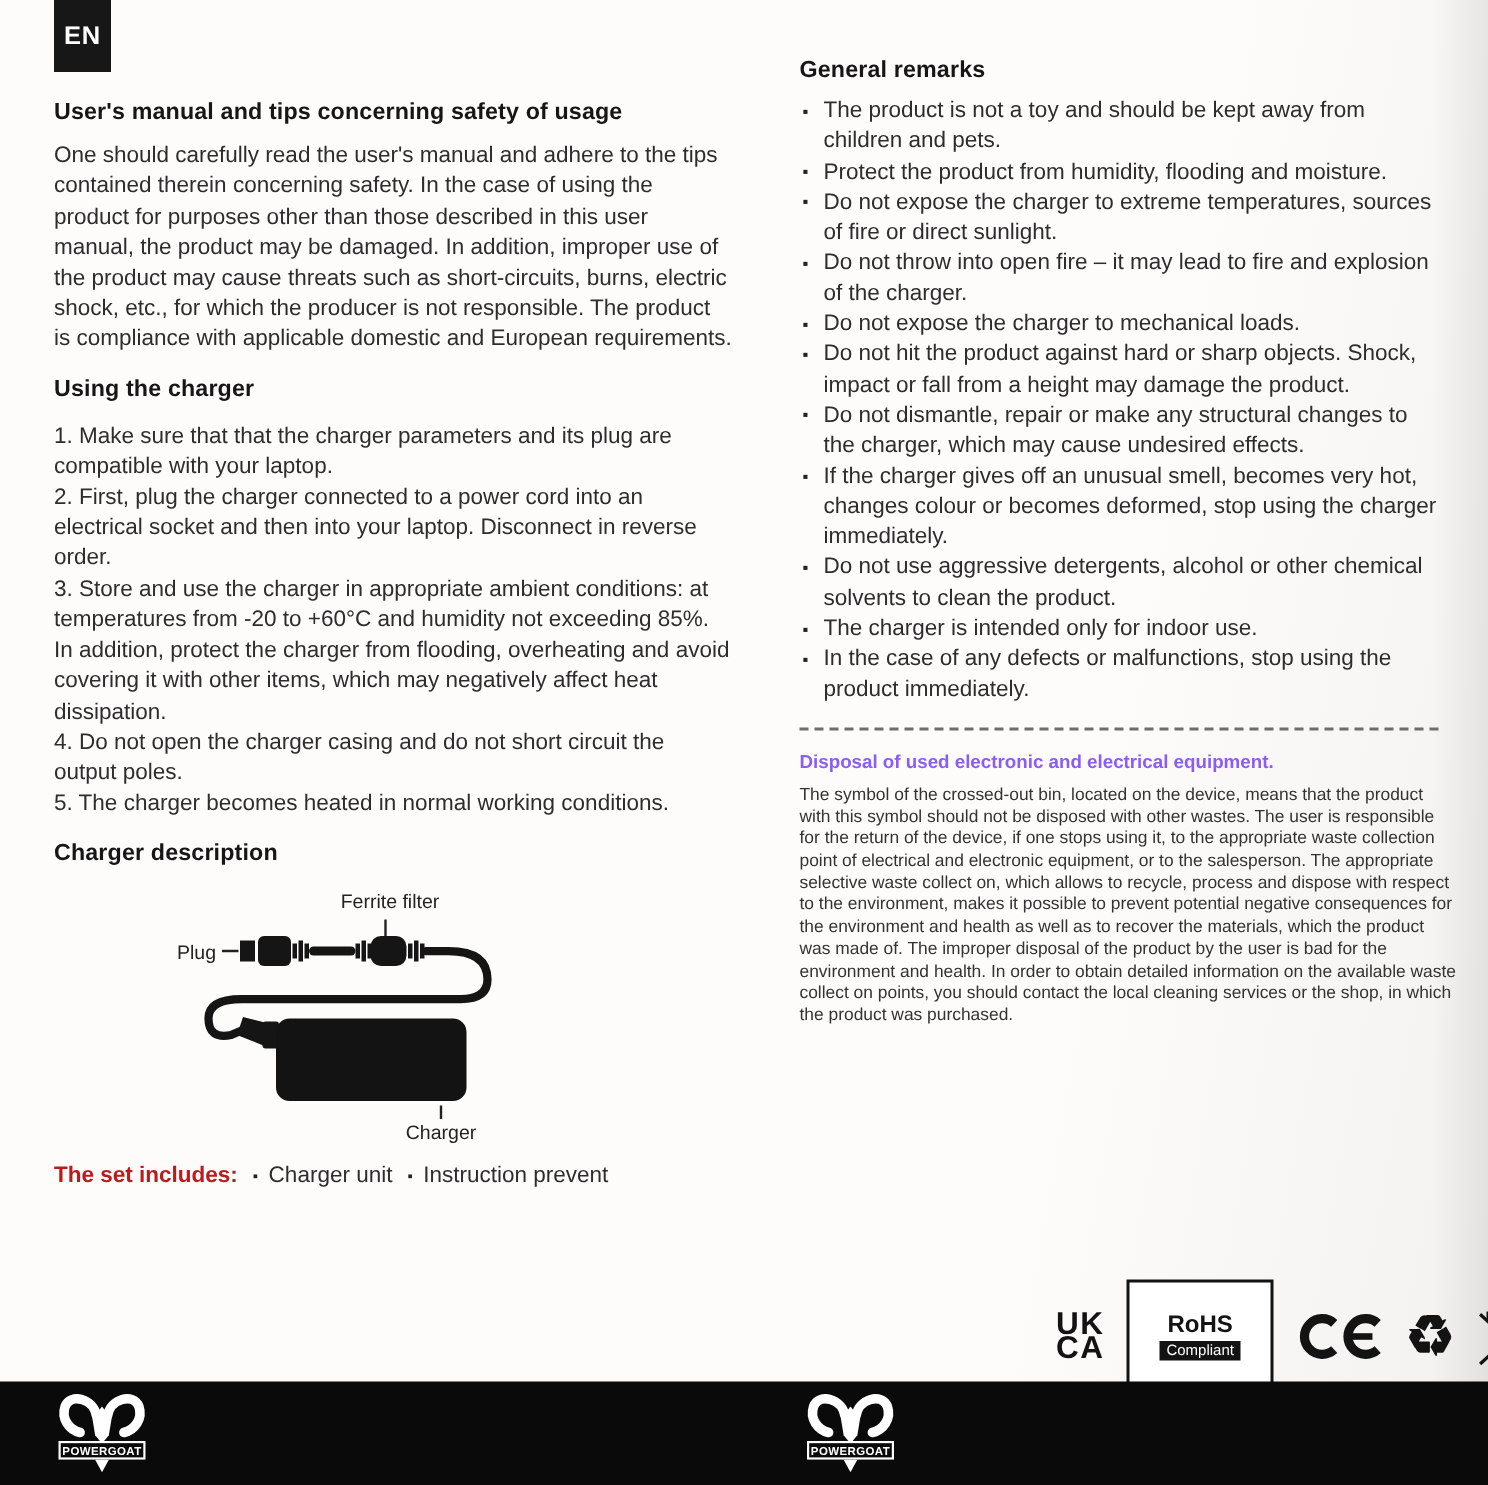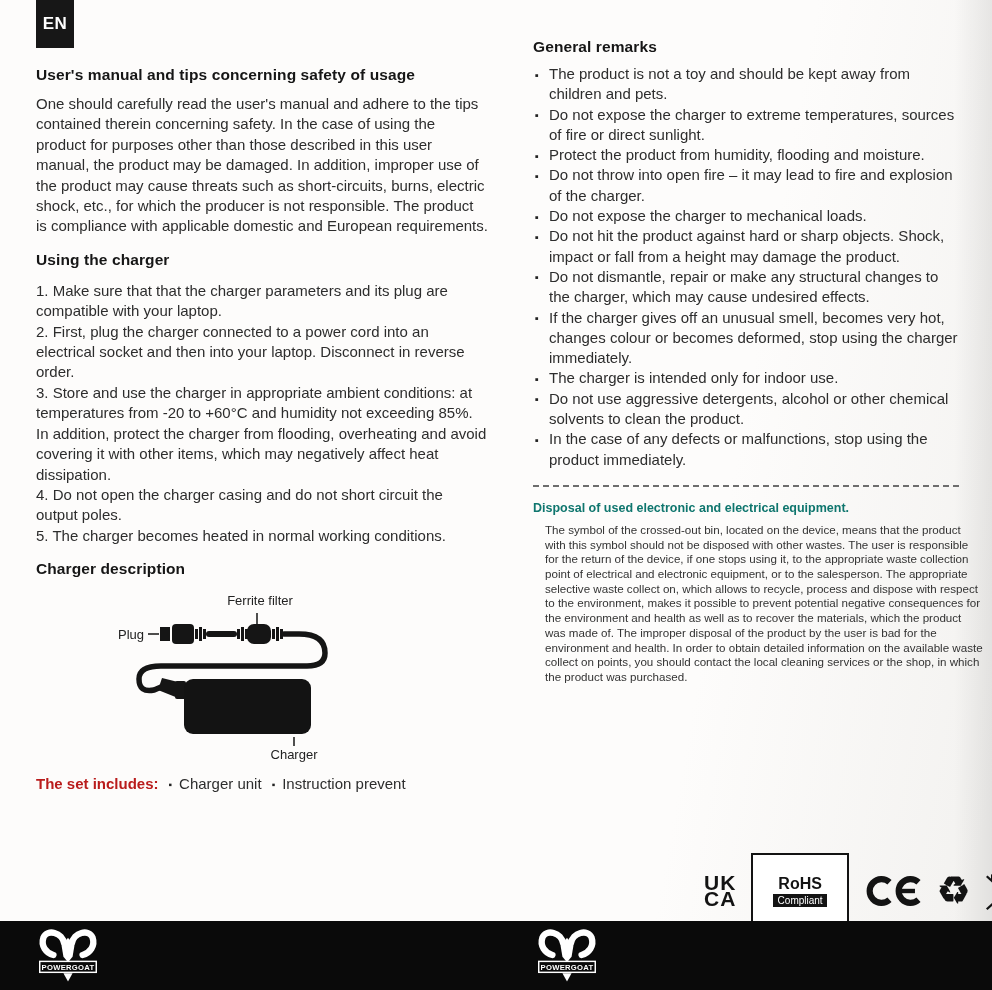--- a/index.html
+++ b/index.html
@@ -43,22 +43,22 @@
     font-size: 15px; line-height: 20.3px;
   }
   ul.remarks li::before {
     content: "▪"; position: absolute; left: 0; top: 0.5px;
     font-size: 11px; color: #222;
   }
   .dashed-sep {
     border: none; border-top: 2px dashed #6d6d6d; height: 0;
     margin: 15px 0 14px;
   }
-  h3.disposal-h { font-size: 12.5px; font-weight: bold; color: #0f766e; margin: 0 0 8px; }
-  .disposal-text { font-size: 11.6px; line-height: 14.7px; color: #333; width: 438px; margin-left: 12px; }
+  h3.disposal-h { font-size: 12.5px; font-weight: bold; color: #8b5cf6; margin: 0 0 8px; }
+  .disposal-text { font-size: 11.6px; line-height: 14.7px; color: #333; width: 438px; }
   .marks-row {
     position: absolute; left: 704px; top: 849px;
     display: flex; align-items: center; gap: 15px; height: 44px; margin-top: 20px;
   }
   .ukca { font-weight: bold; font-size: 21px; line-height: 16.5px; color: #131313;
           letter-spacing: 1px; font-family: "Liberation Sans", sans-serif; }
   .rohs { border: 2.5px solid #131313; padding: 20px; text-align: center; background: #fff; }
   .rohs-top { font-weight: bold; font-size: 16px; line-height: 17px; padding: 0 5px; color: #131313; }
   .rohs-bar { background: #131313; color: #fff; font-size: 10px; line-height: 13px;
               padding: 0 3px; margin-top: 2px; }
@@ -147,37 +147,37 @@
     <span class="set-label">The set includes:</span><span><span class="inc-item"><span class="inc-bullet">▪</span><span>Charger unit</span></span><span class="inc-item"><span class="inc-bullet">▪</span><span>Instruction prevent</span></span></span>
   </div>
 </div>
 
 <div class="col-right">
   <h2 class="sec" style="margin-bottom:8px">General remarks</h2>
   <ul class="remarks">
 
       <li>The product is not a toy and should be kept away from children and pets.</li>
 
+      <li>Protect the product from humidity, flooding and moisture.</li>
+
       <li>Do not expose the charger to extreme temperatures, sources of fire or direct sunlight.</li>
 
-      <li>Protect the product from humidity, flooding and moisture.</li>
-
       <li>Do not throw into open fire – it may lead to fire and explosion of the charger.</li>
 
       <li>Do not expose the charger to mechanical loads.</li>
 
       <li>Do not hit the product against hard or sharp objects. Shock, impact or fall from a height may damage the product.</li>
 
       <li>Do not dismantle, repair or make any structural changes to the charger, which may cause undesired effects.</li>
 
       <li>If the charger gives off an unusual smell, becomes very hot, changes colour or becomes deformed, stop using the charger immediately.</li>
 
+      <li>Do not use aggressive detergents, alcohol or other chemical solvents to clean the product.</li>
+
       <li>The charger is intended only for indoor use.</li>
-
-      <li>Do not use aggressive detergents, alcohol or other chemical solvents to clean the product.</li>
 
       <li>In the case of any defects or malfunctions, stop using the product immediately.</li>
     </ul>
 
   <hr class="dashed-sep">
 
   <h3 class="disposal-h">Disposal of used electronic and electrical equipment.</h3>
   <p class="disposal-text">The symbol of the crossed-out bin, located on the device, means that the product with this symbol should not be disposed with other wastes. The user is responsible for the return of the device, if one stops using it, to the appropriate waste collection point of electrical and electronic equipment, or to the salesperson. The appropriate selective waste collect on, which allows to recycle, process and dispose with respect to the environment, makes it possible to prevent potential negative consequences for the environment and health as well as to recover the materials, which the product was made of. The improper disposal of the product by the user is bad for the environment and health. In order to obtain detailed information on the available waste collect on points, you should contact the local cleaning services or the shop, in which the product was purchased.</p>
 </div>
 

